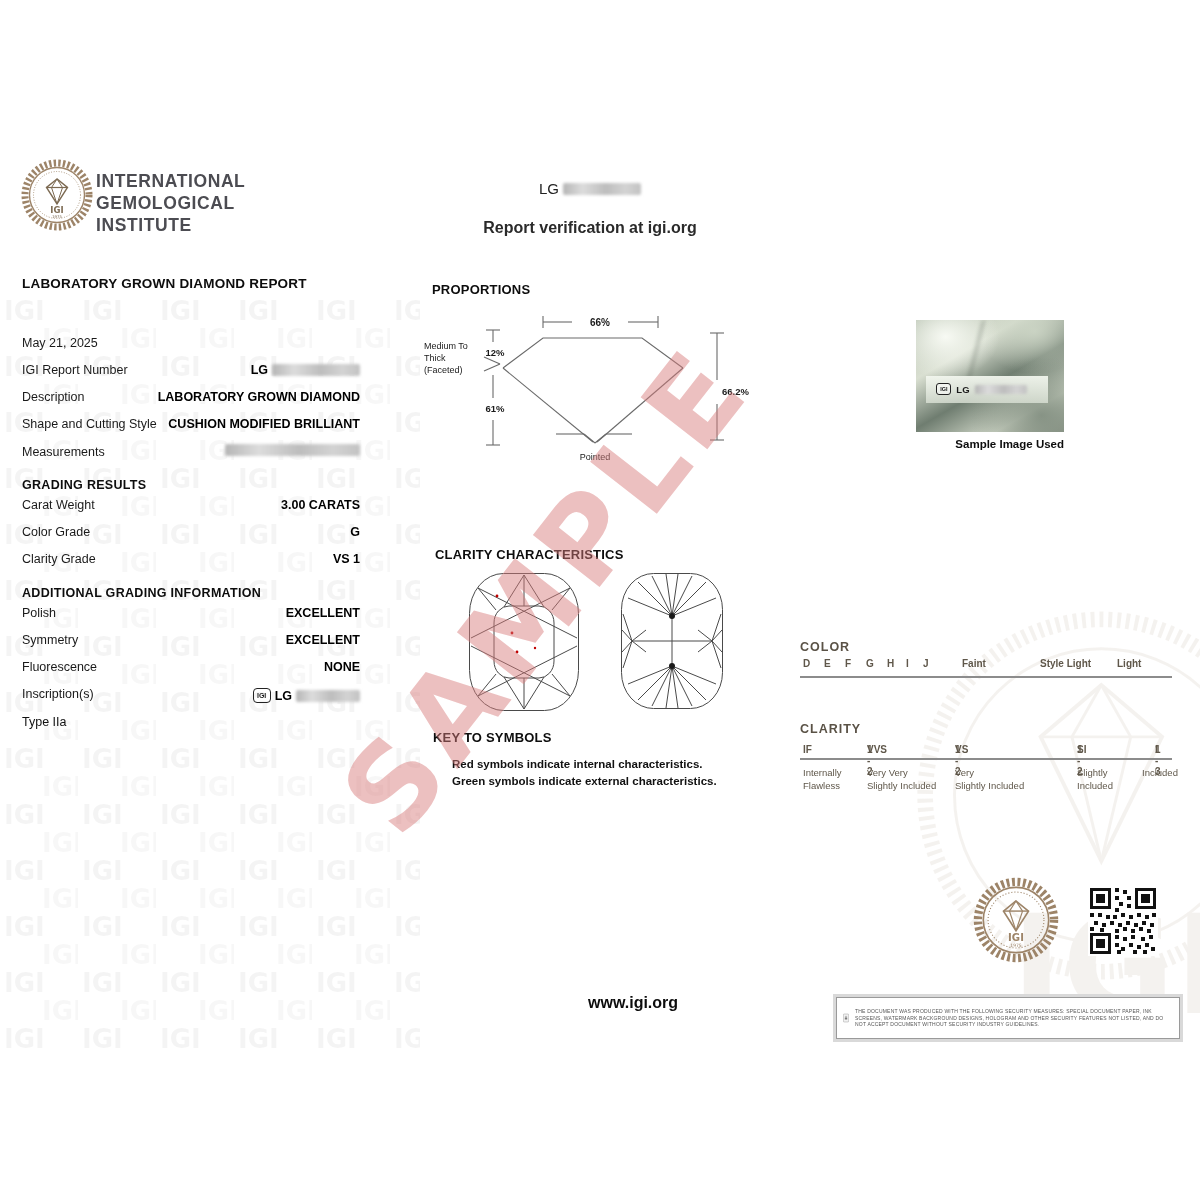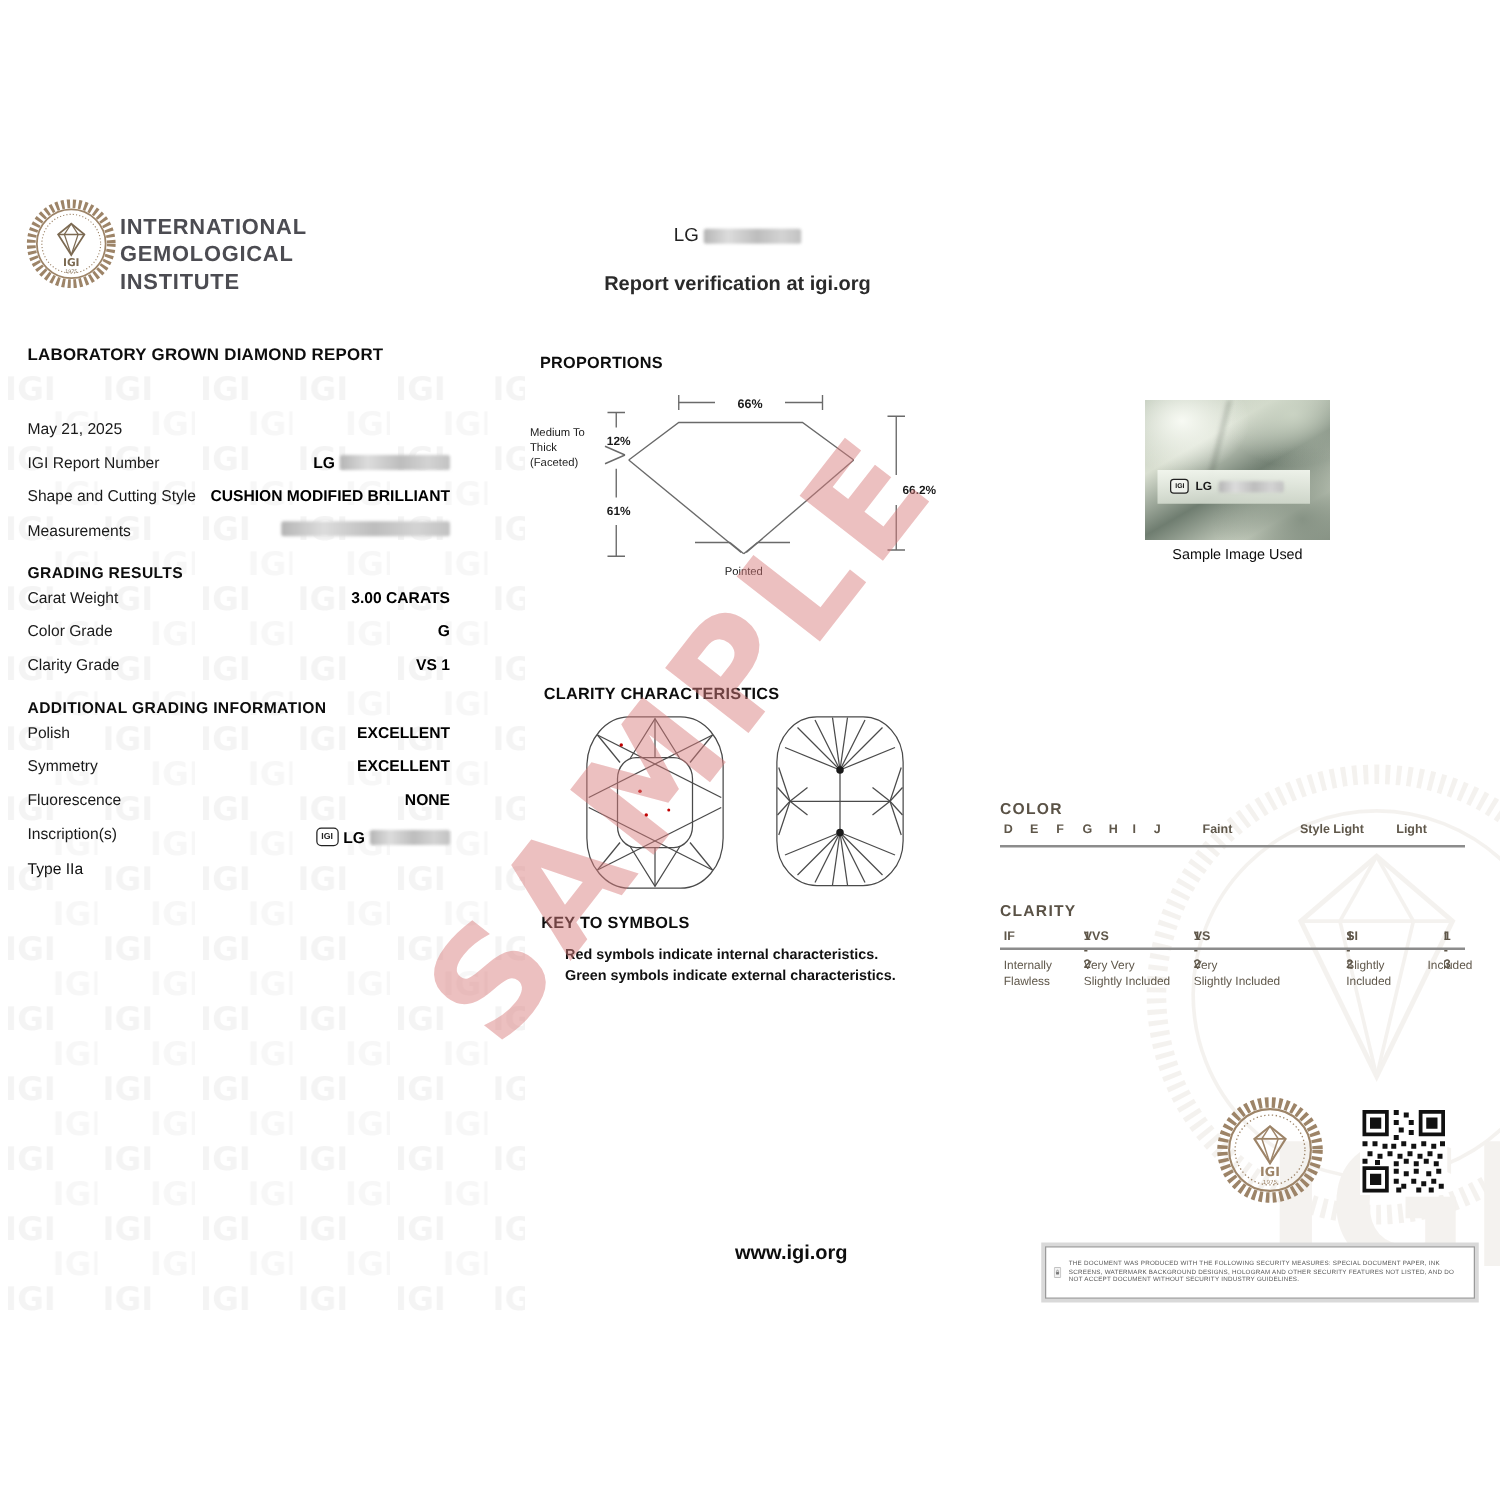--- a/index.html
+++ b/index.html
@@ -57,22 +57,22 @@
           radial-gradient(80px 60px at 80% 10%,rgba(205,214,198,.9),rgba(205,214,198,0) 70%),
           linear-gradient(150deg,#b4bfae 0%,#d9dfd1 30%,#6f7d70 55%,#cfd6c7 80%,#929c8e 100%);}
   .facet-shadow{position:absolute;left:40%;top:0;width:2px;height:55%;background:rgba(60,70,60,.45);
         transform:skewX(-14deg);filter:blur(2px);}
   .inscription-band{position:absolute;left:7%;top:50%;width:82%;height:24%;
         background:linear-gradient(180deg,rgba(242,246,238,.95),rgba(215,222,210,.85));
         display:flex;align-items:center;gap:5px;padding-left:10px;box-sizing:border-box;
         font-size:9.5px;font-weight:bold;color:#1c1c1c;}
   .band-igi{display:inline-flex;align-items:center;justify-content:center;width:13px;height:10px;
         border:1px solid #222;border-radius:3px;font-size:5.5px;font-weight:bold;color:#111;background:rgba(255,255,255,.5);}
-  .sample-caption{position:absolute;left:916px;top:438px;width:148px;text-align:center;
-        font-size:11.5px;font-weight:normal;color:#0d0d0d;z-index:2;}
+  .sample-caption{position:absolute;left:916px;top:438px;width:148px;text-align:right;
+        font-size:11.5px;font-weight:bold;color:#0d0d0d;z-index:2;}
 
   
   .scale{position:absolute;z-index:2;color:#5f574a;margin-top:44px;}
   .scale-heading{font-size:12.5px;font-weight:bold;letter-spacing:1px;color:#5a5246;}
   .scale-row{position:relative;height:20px;}
   .scale-row span{position:absolute;top:4px;font-size:10px;font-weight:bold;}
   .scale-rule{width:372px;height:1.5px;background:#8c8c8c;margin-top:2px;}
   .cl-code{font-size:10.5px;font-weight:bold;}
   .cl-sup{font-size:6.5px;vertical-align:6px;font-weight:bold;}
   .cl-desc{position:absolute;top:0;font-size:9.5px;line-height:13px;width:92px;color:#5f574a;}
@@ -152,20 +152,24 @@
   <div class="fields">
     <div class="frow">
       <span class="lbl">May 21, 2025</span>
     </div>
     <div class="frow">
       <span class="lbl">IGI Report Number</span>
       <span class="val">
           <span>LG</span>
           <span class="redact w88"></span>
         </span>
+    </div>
+    <div class="frow">
+      <span class="lbl">Description</span>
+      <span class="val">LABORATORY GROWN DIAMOND</span>
     </div>
     <div class="frow">
       <span class="lbl">Shape and Cutting Style</span>
       <span class="val">CUSHION MODIFIED BRILLIANT</span>
     </div>
     <div class="frow">
       <span class="lbl">Measurements</span>
       <span class="val">
           <span class="redact w135"></span>
         </span>

